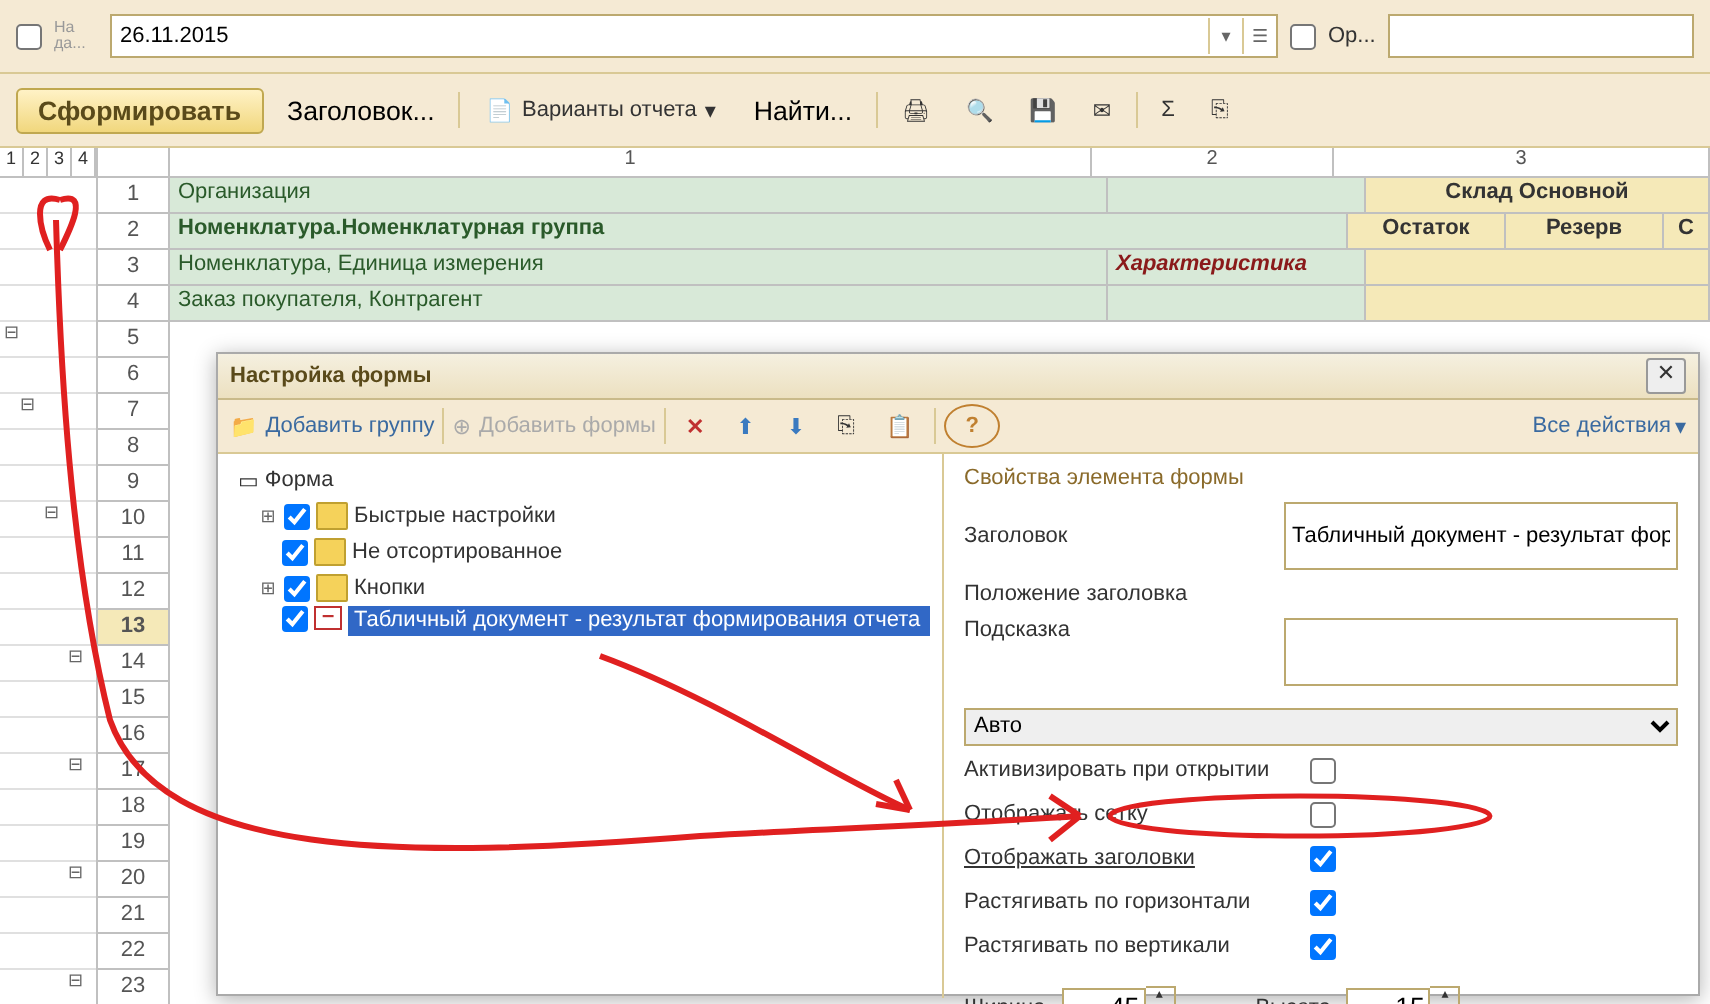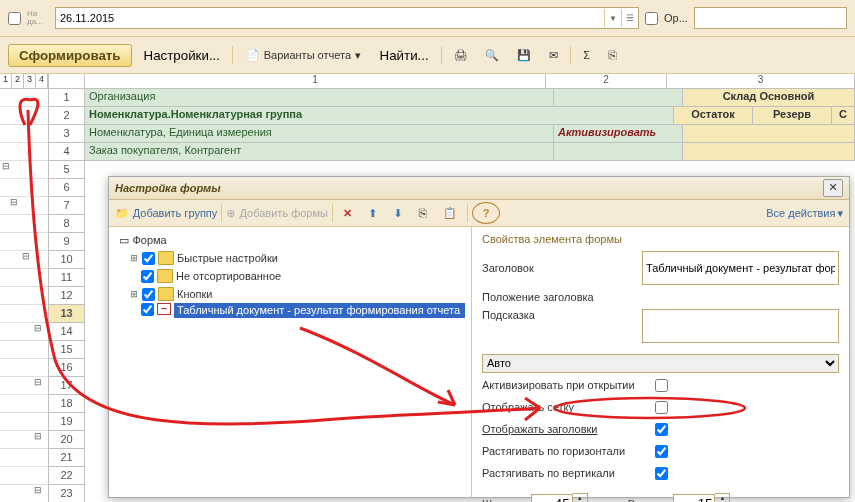--- a/index.html
+++ b/index.html
@@ -29,21 +29,21 @@
   .grid-rows{}
   .grid-row{display:flex;height:17px;border-bottom:1px solid #c0c0c0;}
   .cell{border-right:1px solid #c0c0c0;padding:1px 4px;overflow:hidden;white-space:nowrap;}
   .hdr{background:#d8e9d8;color:#2a5a2a;}
   .hdr-bold{background:#d8e9d8;color:#2a5a2a;font-weight:bold;}
   .hdr-right{background:#f5e9b8;color:#333;font-weight:bold;text-align:center;}
   .char{color:#8a1a1a;font-style:italic;font-weight:bold;}
   
   .dialog{position:absolute;left:108px;top:176px;width:740px;height:320px;background:#fff;border:1px solid #aaa;box-shadow:0 2px 10px rgba(0,0,0,.3);}
   .dlg-title{background:linear-gradient(#f5f0e0,#ece0c0);height:22px;display:flex;align-items:center;justify-content:space-between;padding:0 6px;border-bottom:1px solid #c9ba8a;}
-  .dlg-title span{font-weight:bold;color:#5a4a1a;font-style:italic;}
+  .dlg-title span{font-weight:bold;color:#5a4a1a;}
   .dlg-close{width:18px;height:16px;border:1px solid #999;background:#eee;text-align:center;line-height:14px;cursor:pointer;color:#333;border-radius:2px;}
   .dlg-toolbar{height:26px;background:#f5ead4;border-bottom:1px solid #d9c995;display:flex;align-items:center;padding:0 6px;gap:4px;}
   .dlg-body{display:flex;height:calc(100% - 48px);}
   .dlg-left{width:350px;border-right:1px solid #d9c995;padding:4px 6px;}
   .dlg-right{flex:1;padding:4px 10px;}
   .section-label{color:#8a6a2a;margin:2px 0 6px;}
   .tree-item{display:flex;align-items:center;gap:3px;height:18px;padding-left:2px;}
   .tree-item input{margin:0;}
   .folder{width:14px;height:12px;background:#f5d25a;border:1px solid #c0a030;border-radius:1px;display:inline-block;}
   .expand{width:10px;text-align:center;color:#666;font-size:9px;cursor:pointer;}
@@ -77,21 +77,21 @@
   </div>
   <input type="checkbox" style="">
   <span>Ор...</span>
   <div class="date-field" style="flex:1">
       <input style="width: 100%;">
     </div>
 </div>
 
 <div class="toolbar">
   <button class="btn-main">Сформировать</button>
-  <button class="btn-flat">Настройки...</button>
+  <button class="btn-flat">Заголовок...</button>
   <div class="sep"></div>
   <div class="btn-drop">
     <span>📄</span>
     <span>Варианты отчета</span>
     <span>▾</span>
   </div>
   <button class="btn-flat">Найти...</button>
   <div class="sep"></div>
   <span class="btn-flat">🖨</span>
   <span class="btn-flat">🔍</span>
@@ -177,21 +177,21 @@
         <div class="cell hdr-right" style="flex:1">Склад Основной</div>
       </div>
       <div class="grid-row">
         <div class="cell hdr-bold" style="width:580px">Номенклатура.Номенклатурная группа</div>
         <div class="cell hdr-right" style="width:70px">Остаток</div>
         <div class="cell hdr-right" style="width:70px">Резерв</div>
         <div class="cell hdr-right" style="flex:1">С</div>
       </div>
       <div class="grid-row">
         <div class="cell hdr" style="width:460px">Номенклатура, Единица измерения</div>
-        <div class="cell hdr char" style="width:120px">Активизировать</div>
+        <div class="cell hdr char" style="width:120px">Характеристика</div>
         <div class="cell hdr-right" style="flex:1"></div>
       </div>
       <div class="grid-row">
         <div class="cell hdr" style="width:460px">Заказ покупателя, Контрагент</div>
         <div class="cell hdr" style="width:120px"></div>
         <div class="cell hdr-right" style="flex:1"></div>
       </div>
     </div>
   </div>
 </div>

